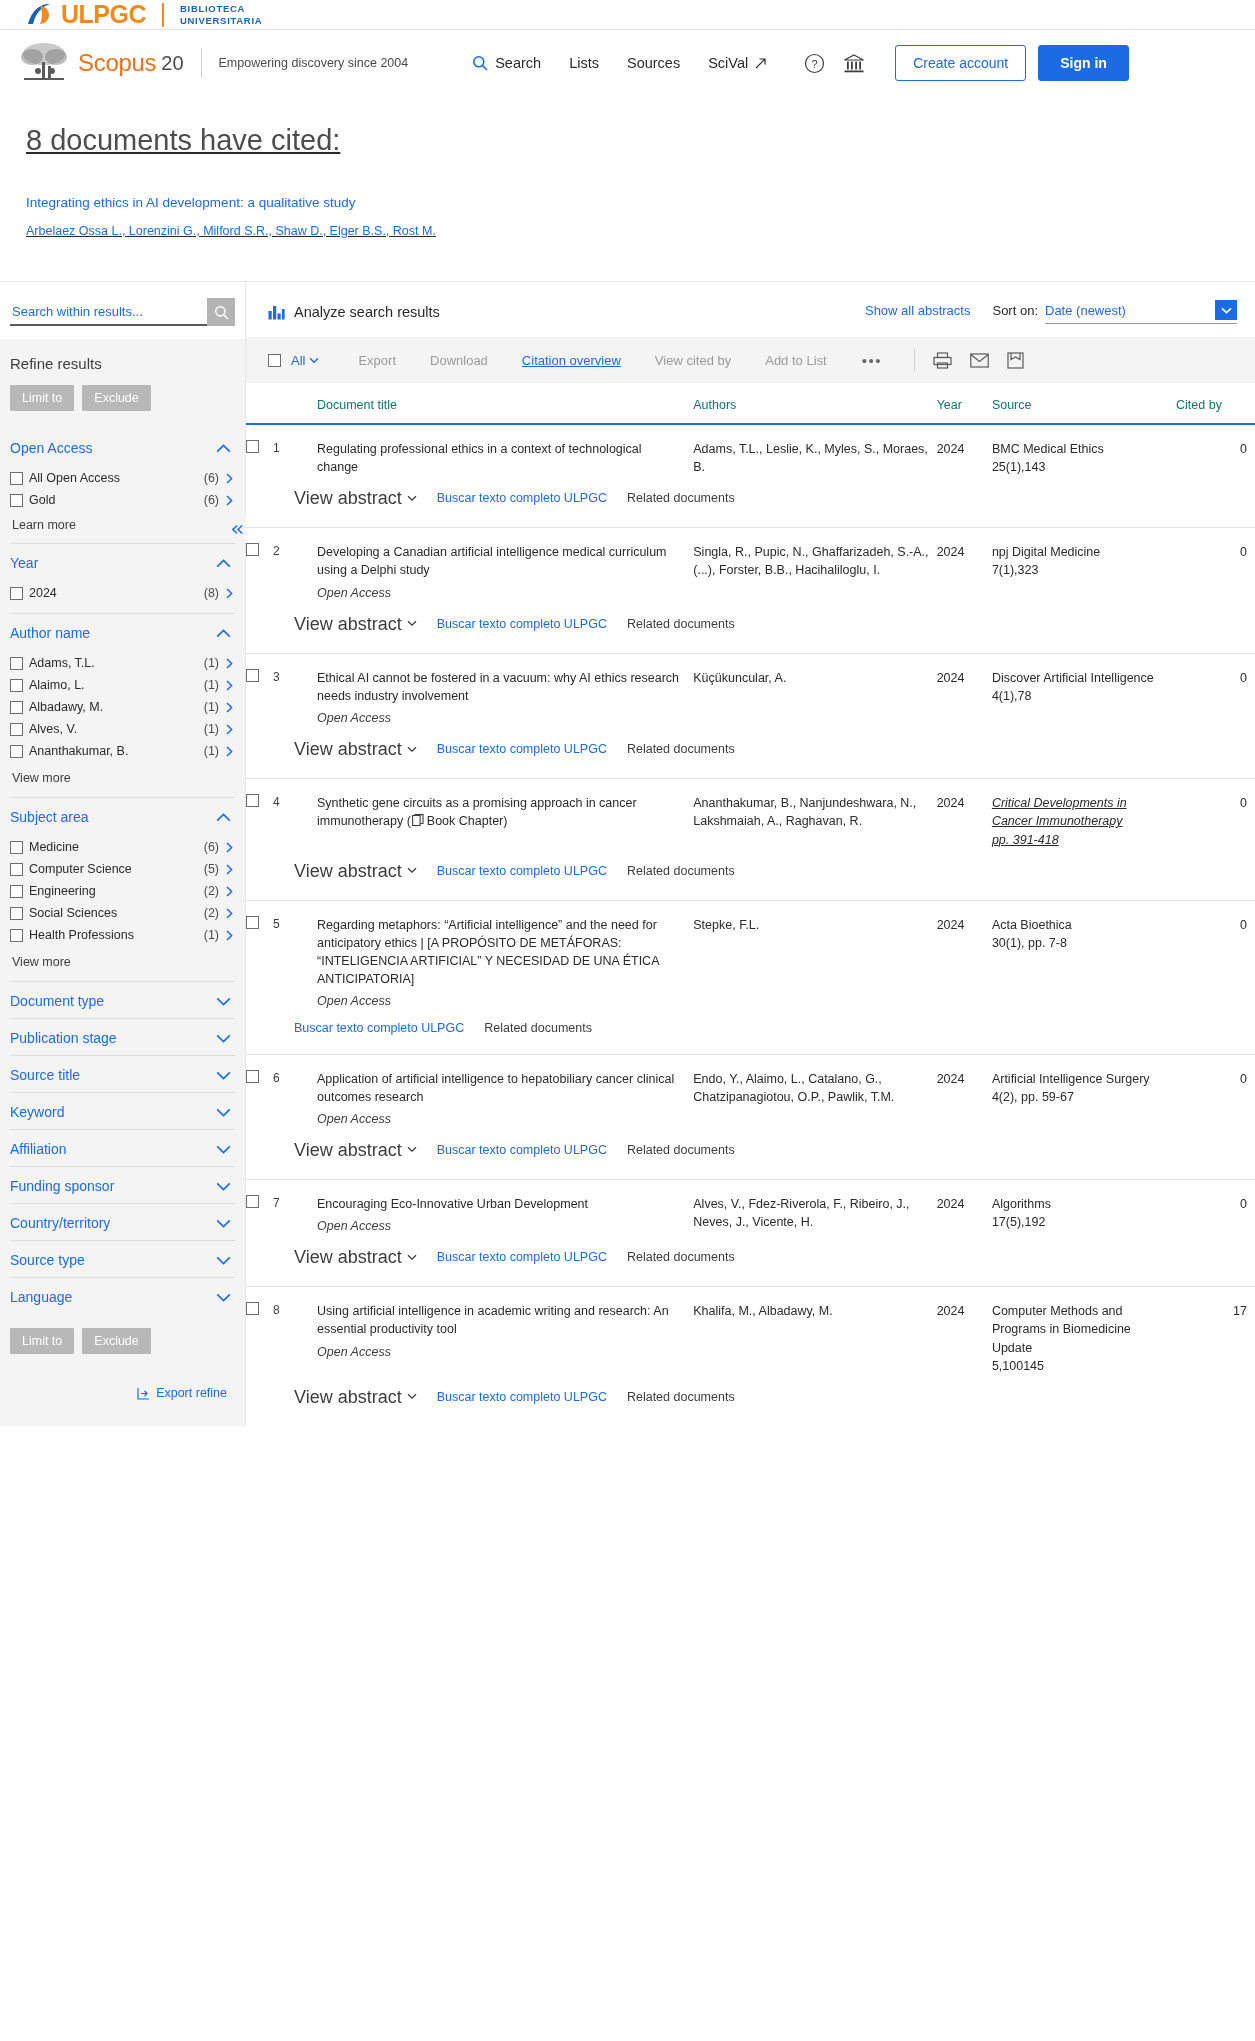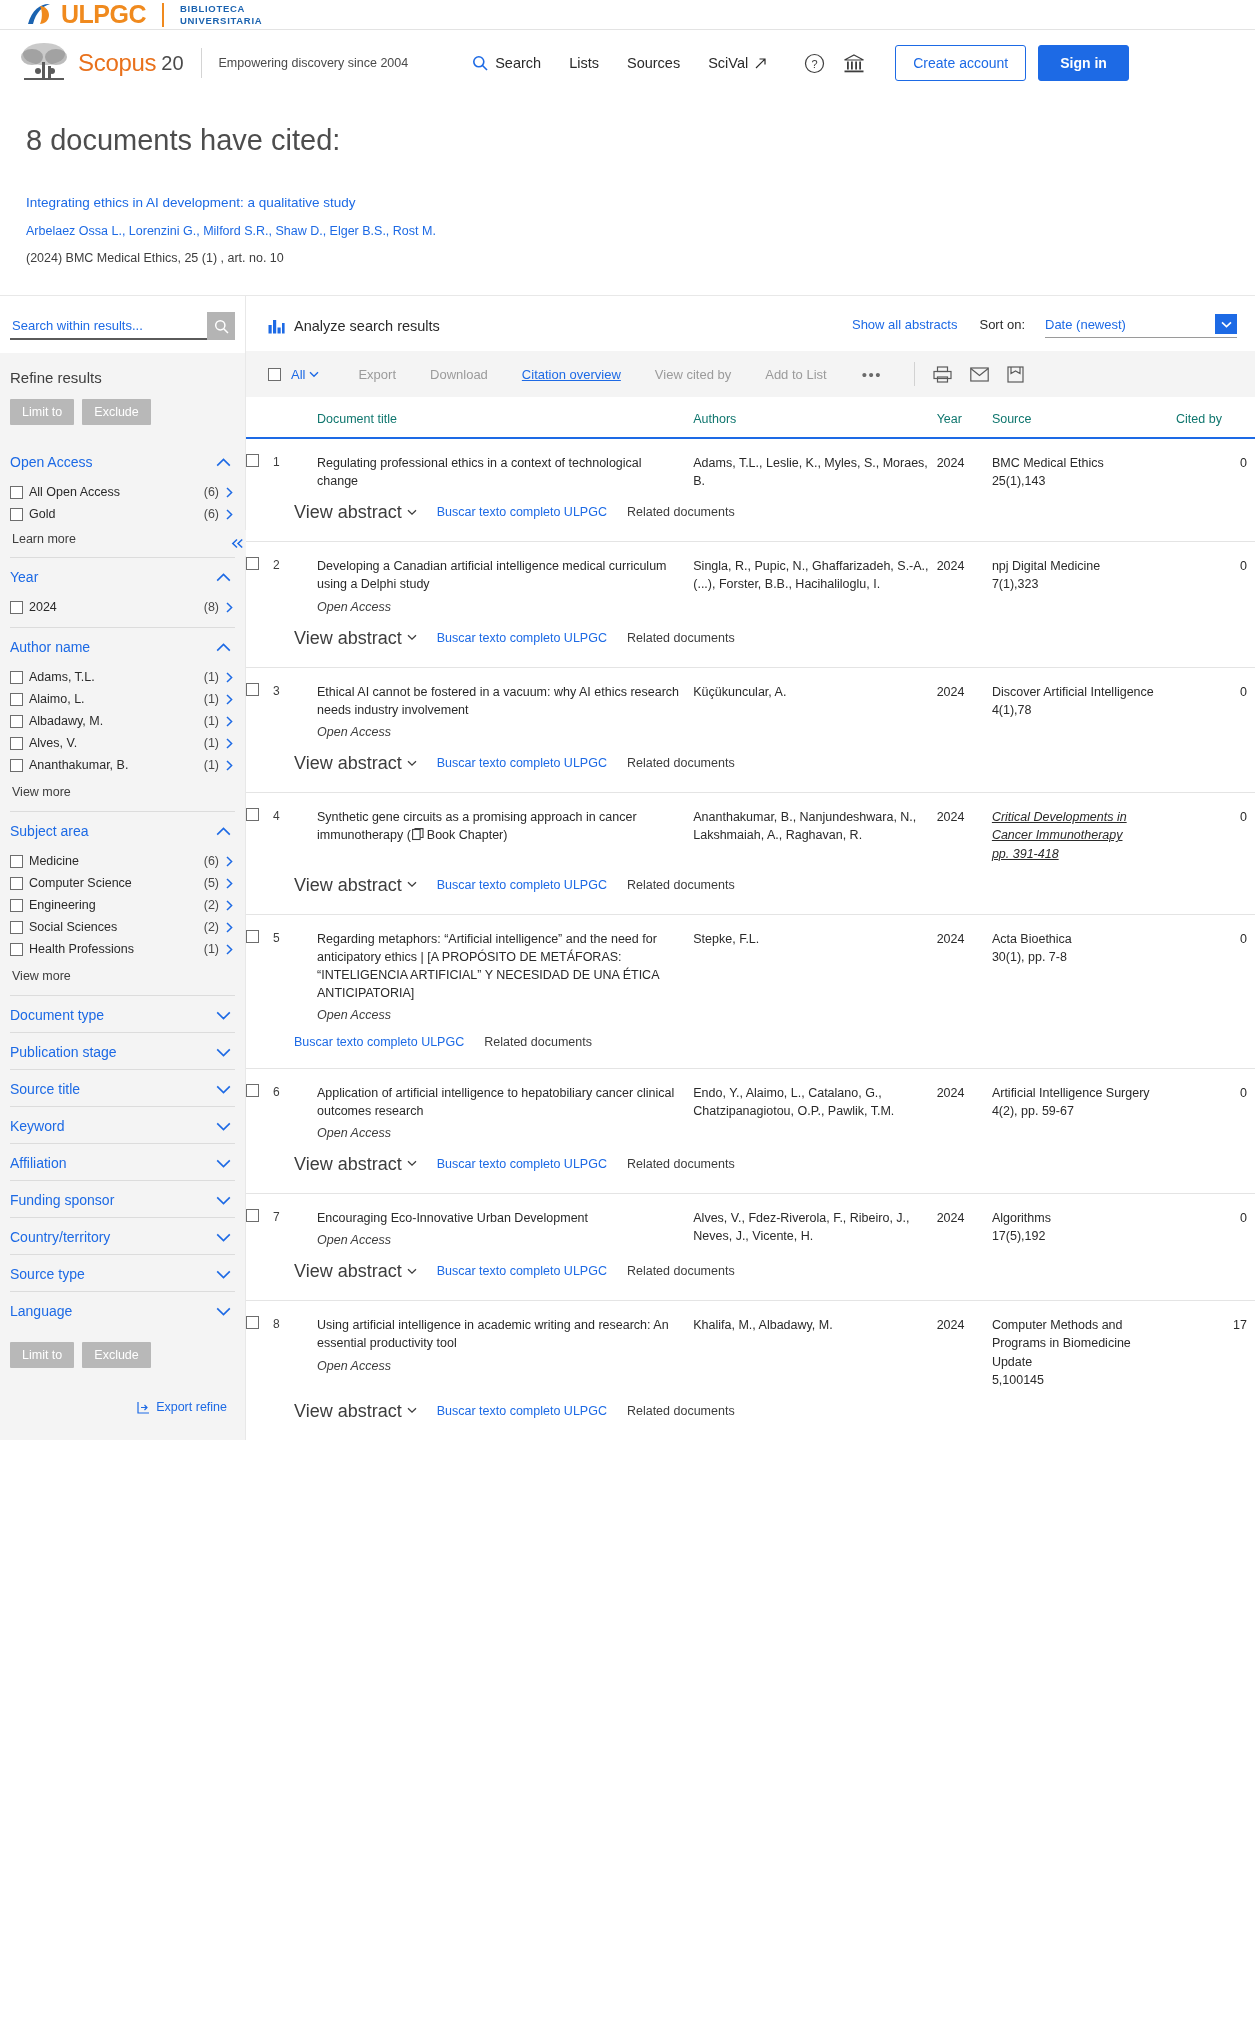--- a/index.html
+++ b/index.html
@@ -62,21 +62,21 @@
     border-radius: 3px; padding: 9px 17px; font-size: 14px; cursor: pointer;
     font-family: inherit;
   }
   .btn-solid {
     background: #1d6ae5; color: #fff; border: 1px solid #1d6ae5;
     border-radius: 3px; padding: 9px 21px; font-size: 14px; cursor: pointer;
     font-family: inherit; font-weight: 600;
   }
 
   
-  .cite-head { padding: 28px 26px 30px 26px; background: #fff; }
+  .cite-head { padding: 28px 26px 30px 26px; background: #fff; text-decoration: underline; }
   .page-h1 { font-size: 29px; font-weight: 400; color: #4d4d4d; margin-bottom: 38px; }
   .cite-title { font-size: 13.5px; color: #1d6ae5; display: inline-block; margin-bottom: 14px; }
   .cite-authors { font-size: 12.5px; color: #1d6ae5; margin-bottom: 13px; }
   .cite-source { font-size: 12.5px; color: #3d3d3d; }
 
   
   .split { display: flex; align-items: stretch; border-top: 1px solid #e8e8e8; }
 
   
   .side { width: 245px; flex: none; background: #f4f4f4; position: relative; }
@@ -139,21 +139,21 @@
   
   .main { flex: 1; background: #fff; border-left: 1px solid #e8e8e8; min-width: 0; }
   .an-row {
     display: flex; align-items: center; justify-content: space-between;
     padding: 18px 18px 13px 22px;
   }
   .an-left { display: flex; align-items: center; gap: 9px; cursor: pointer; }
   .an-text { font-size: 14.5px; color: #2a2a2a; }
   .an-right { display: flex; align-items: baseline; gap: 22px; }
   .show-abs { font-size: 13px; color: #1d6ae5; cursor: pointer; }
-  .sort-wrap { display: flex; align-items: baseline; gap: 20px; }
+  .sort-wrap { display: flex; align-items: baseline; gap: 7px; }
   .sort-lbl { font-size: 13px; color: #2a2a2a; }
   .sort-ctl {
     display: flex; align-items: center; gap: 10px;
     border-bottom: 1px solid #9a9a9a; padding-bottom: 3px; min-width: 192px;
     justify-content: space-between; cursor: pointer;
   }
   .sort-val { font-size: 13px; color: #1d6ae5; }
   .sort-caret {
     width: 22px; height: 20px; background: #1d6ae5; display: flex;
     align-items: center; justify-content: center; flex: none;
@@ -285,21 +285,20 @@
   <div class="auth-grp">
     <button class="btn-outline">Create account</button>
     <button class="btn-solid">Sign in</button>
   </div>
 </div>
 
 <div class="cite-head">
   <div class="page-h1">8 documents have cited:</div>
   <a class="cite-title" href="#">Integrating ethics in AI development: a qualitative study</a>
   <div class="cite-authors">Arbelaez Ossa L., Lorenzini G., Milford S.R., Shaw D., Elger B.S., Rost M.</div>
-  <div class="cite-source">(2024) BMC Medical Ethics, 25 (1) , art. no. 10</div>
 </div>
 
 <div class="split">
 
   <aside class="side">
     <div class="side-search">
       <input class="swi-input" type="text" placeholder="Search within results..." style="">
       <button class="swi-btn">
         <svg width="15" height="15" viewBox="0 0 15 15">
           <circle cx="6.3" cy="6.3" r="4.6" fill="none" stroke="#fff" stroke-width="1.5"></circle>

